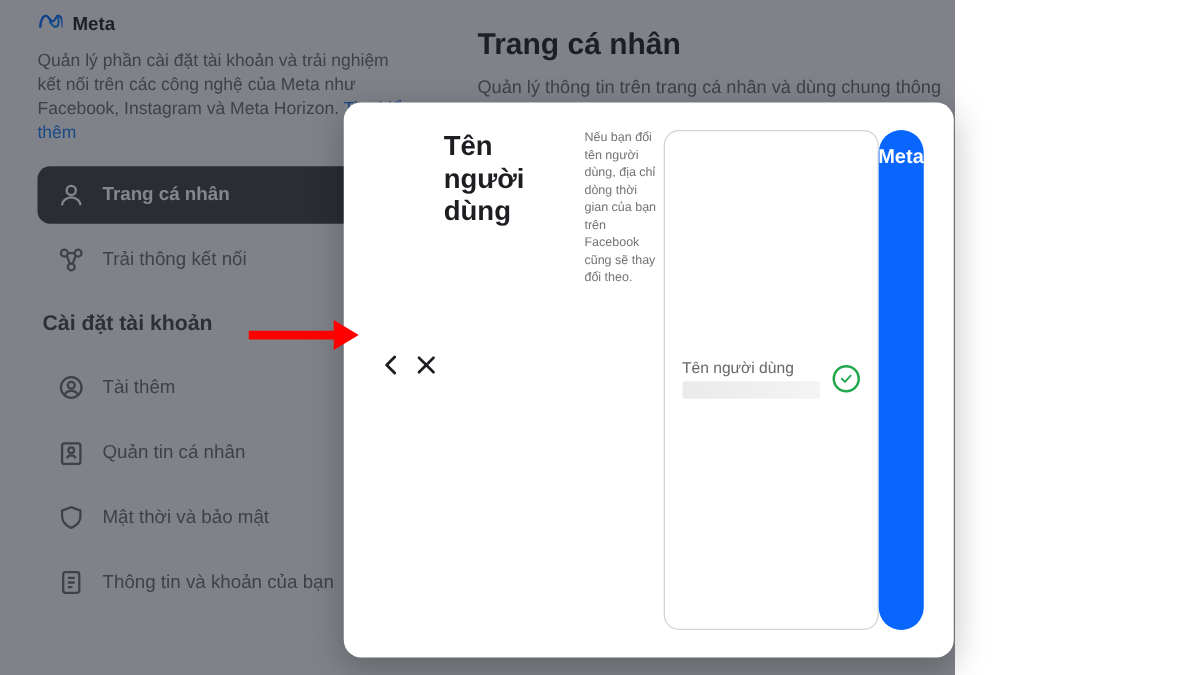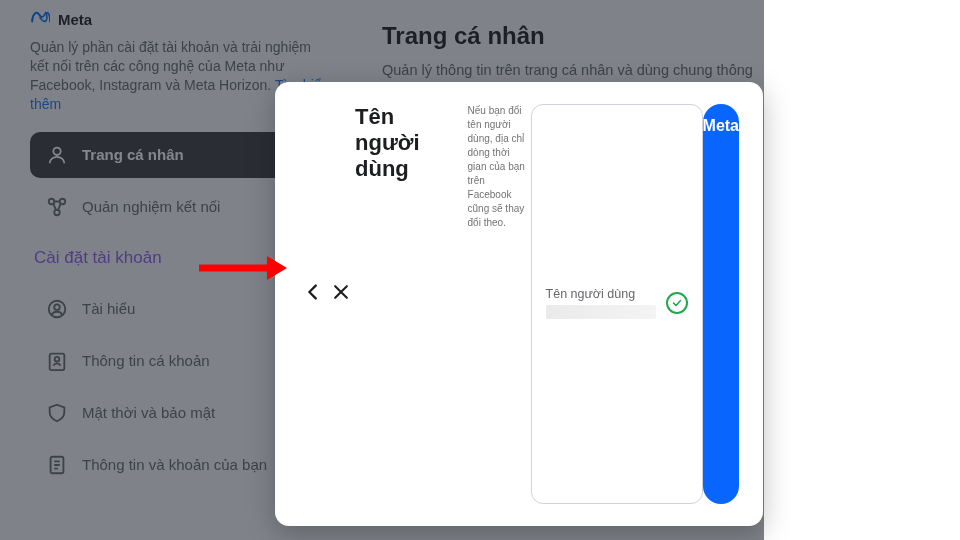--- a/index.html
+++ b/index.html
@@ -9,21 +9,21 @@
 .logo-row { display:flex; align-items:center; gap:8px; margin-bottom:10px; }
 .logo-row svg { width:20px; height:14px; }
 .logo-text { font-size:15px; font-weight:700; color:#1c1e21; }
 .ac-title { font-size:25px; font-weight:700; color:#1c1e21; margin-bottom:8px; }
 .ac-desc { font-size:14px; line-height:1.35; color:#65676b; margin-bottom:4px; max-width:300px; }
 .link { color:#1877f2; cursor:pointer; }
 .nav { margin-top:18px; display:flex; flex-direction:column; gap:6px; }
 .nav-item { display:flex; align-items:center; gap:14px; padding:12px 16px; border-radius:10px; color:#65676b; font-size:15px; cursor:pointer; }
 .nav-item .nicon { width:22px; height:22px; display:flex; align-items:center; justify-content:center; }
 .nav-item.active { background:#3a3b3c; color:#fff; font-weight:600; }
-.section-label { font-size:17px; font-weight:400; color:#8b5cf6; margin:18px 0 8px 4px; }
+.section-label { font-size:17px; font-weight:700; color:#404040; margin:18px 0 8px 4px; }
 .main { position:absolute; left:382px; top:22px; right:10px; }
 .main-title { font-size:24px; font-weight:700; color:#1c1e21; margin-bottom:10px; }
 .main-desc { font-size:14.5px; color:#65676b; line-height:1.4; max-width:560px; }
 .overlay { position:absolute; inset:0; background:rgba(30,34,44,0.55); }
 .modal { position:absolute; left:275px; top:82px; width:488px; height:444px; background:#fff; border-radius:14px; box-shadow:0 8px 28px rgba(0,0,0,0.25); padding:22px 24px; display:flex; flex-direction:row; }
 .modal-top { display:flex; align-items:center; justify-content:space-between; margin-bottom:20px; }
 .icon-btn { width:28px; height:28px; display:flex; align-items:center; justify-content:center; cursor:pointer; color:#1c1e21; }
 .modal-title { font-size:22px; font-weight:700; color:#1c1e21; margin-bottom:8px; }
 .modal-desc { font-size:10px; color:#737373; line-height:1.4; margin-bottom:22px;margin-left:48px; }
 .field { border:1.5px solid #d0d3d9; border-radius:12px; padding:8px 14px 10px 14px; display:flex; align-items:center; gap:10px; }
@@ -68,44 +68,44 @@
       </div>
       <div class="nav-item">
         <span class="nicon">
           <svg viewBox="0 0 24 24" fill="none" stroke="currentColor" stroke-width="2">
               <circle cx="6" cy="6" r="3"></circle>
               <circle cx="18" cy="6" r="3"></circle>
               <circle cx="12" cy="18" r="3"></circle>
               <path d="M8 8l3 8M16 8l-3 8M9 6h6"></path>
             </svg>
         </span>
-        <span>Quản nghiệm kết nối</span>
+        <span>Trải thông kết nối</span>
       </div>
     </div>
     <div class="section-label">Cài đặt tài khoản</div>
     <div class="nav">
       <div class="nav-item">
         <span class="nicon">
             <svg viewBox="0 0 24 24" fill="none" stroke="currentColor" stroke-width="2">
               <circle cx="12" cy="12" r="9"></circle>
               <circle cx="12" cy="10" r="3"></circle>
               <path d="M6 19c1-3 4-4 6-4s5 1 6 4"></path>
             </svg>
           </span>
-        <span>Tài hiểu</span>
+        <span>Tài thêm</span>
       </div>
       <div class="nav-item">
         <span class="nicon">
             <svg viewBox="0 0 24 24" fill="none" stroke="currentColor" stroke-width="2">
               <rect x="4" y="4" width="16" height="18" rx="2"></rect>
               <circle cx="12" cy="10" r="2.5"></circle>
               <path d="M8 17c1-2 3-2.5 4-2.5s3 .5 4 2.5"></path>
             </svg>
           </span>
-        <span>Thông tin cá khoản</span>
+        <span>Quản tin cá nhân</span>
       </div>
       <div class="nav-item">
         <span class="nicon">
             <svg viewBox="0 0 24 24" fill="none" stroke="currentColor" stroke-width="2">
               <path d="M12 3l8 3v5c0 5-3 8-8 10-5-2-8-5-8-10V6l8-3z"></path>
             </svg>
           </span>
         <span>Mật thời và bảo mật</span>
       </div>
       <div class="nav-item">

